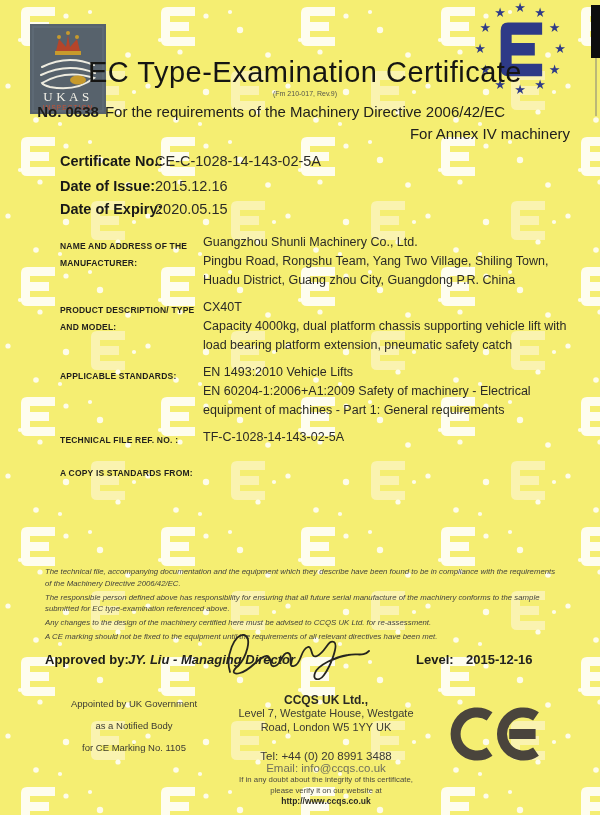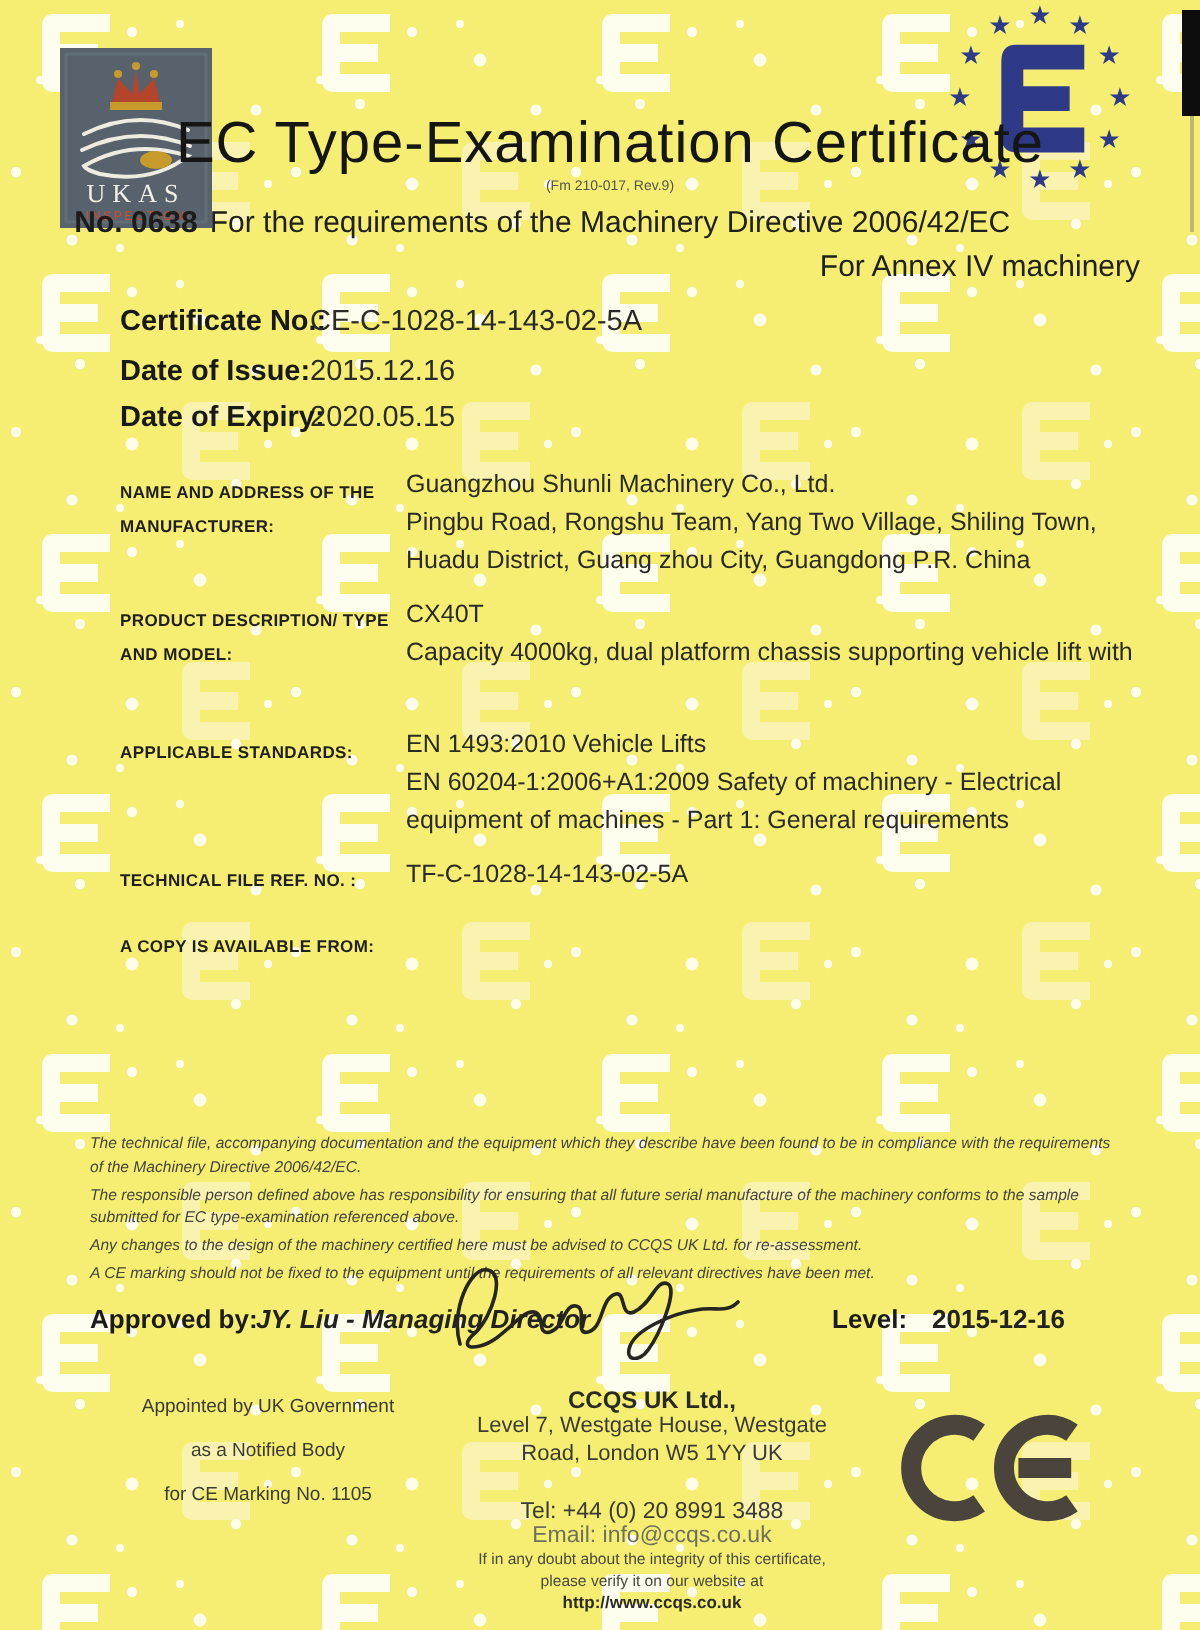--- a/index.html
+++ b/index.html
@@ -161,40 +161,41 @@
     <div>Huadu District, Guang zhou City, Guangdong P.R. China</div>
   </div>
 
   <div class="abs field-label" style="top:302px">
     <div>PRODUCT DESCRIPTION/ TYPE</div>
     <div>AND MODEL:</div>
   </div>
   <div class="abs field-value" style="top:298px">
     <div>CX40T</div>
     <div>Capacity 4000kg, dual platform chassis supporting vehicle lift with</div>
+    <div>load bearing platform extension, pneumatic safety catch</div>
   </div>
 
   <div class="abs field-label" style="top:368px">
     <div>APPLICABLE STANDARDS:</div>
   </div>
   <div class="abs field-value" style="top:363px">
     <div>EN 1493:2010 Vehicle Lifts</div>
     <div>EN 60204-1:2006+A1:2009 Safety of machinery - Electrical</div>
     <div>equipment of machines - Part 1: General requirements</div>
   </div>
 
   <div class="abs field-label" style="top:432px">
     <div>TECHNICAL FILE REF. NO. :</div>
   </div>
   <div class="abs field-value" style="top:428px">
     <div>TF-C-1028-14-143-02-5A</div>
   </div>
 
   <div class="abs field-label" style="top:465px">
-    <div>A COPY IS AVAILABLE FROM:</div>
+    <div>A COPY IS STANDARDS FROM:</div>
   </div>
 
   <div class="abs notes">
     <div class="note">The technical file, accompanying documentation and the equipment which they describe have been found to be in compliance with the requirements of the Machinery Directive 2006/42/EC.</div>
     <div class="note">The responsible person defined above has responsibility for ensuring that all future serial manufacture of the machinery conforms to the sample submitted for EC type-examination referenced above.</div>
     <div class="note">Any changes to the design of the machinery certified here must be advised to CCQS UK Ltd. for re-assessment.</div>
     <div class="note">A CE marking should not be fixed to the equipment until the requirements of all relevant directives have been met.</div>
   </div>
 
   <div class="abs approved-label">Approved by:</div>

